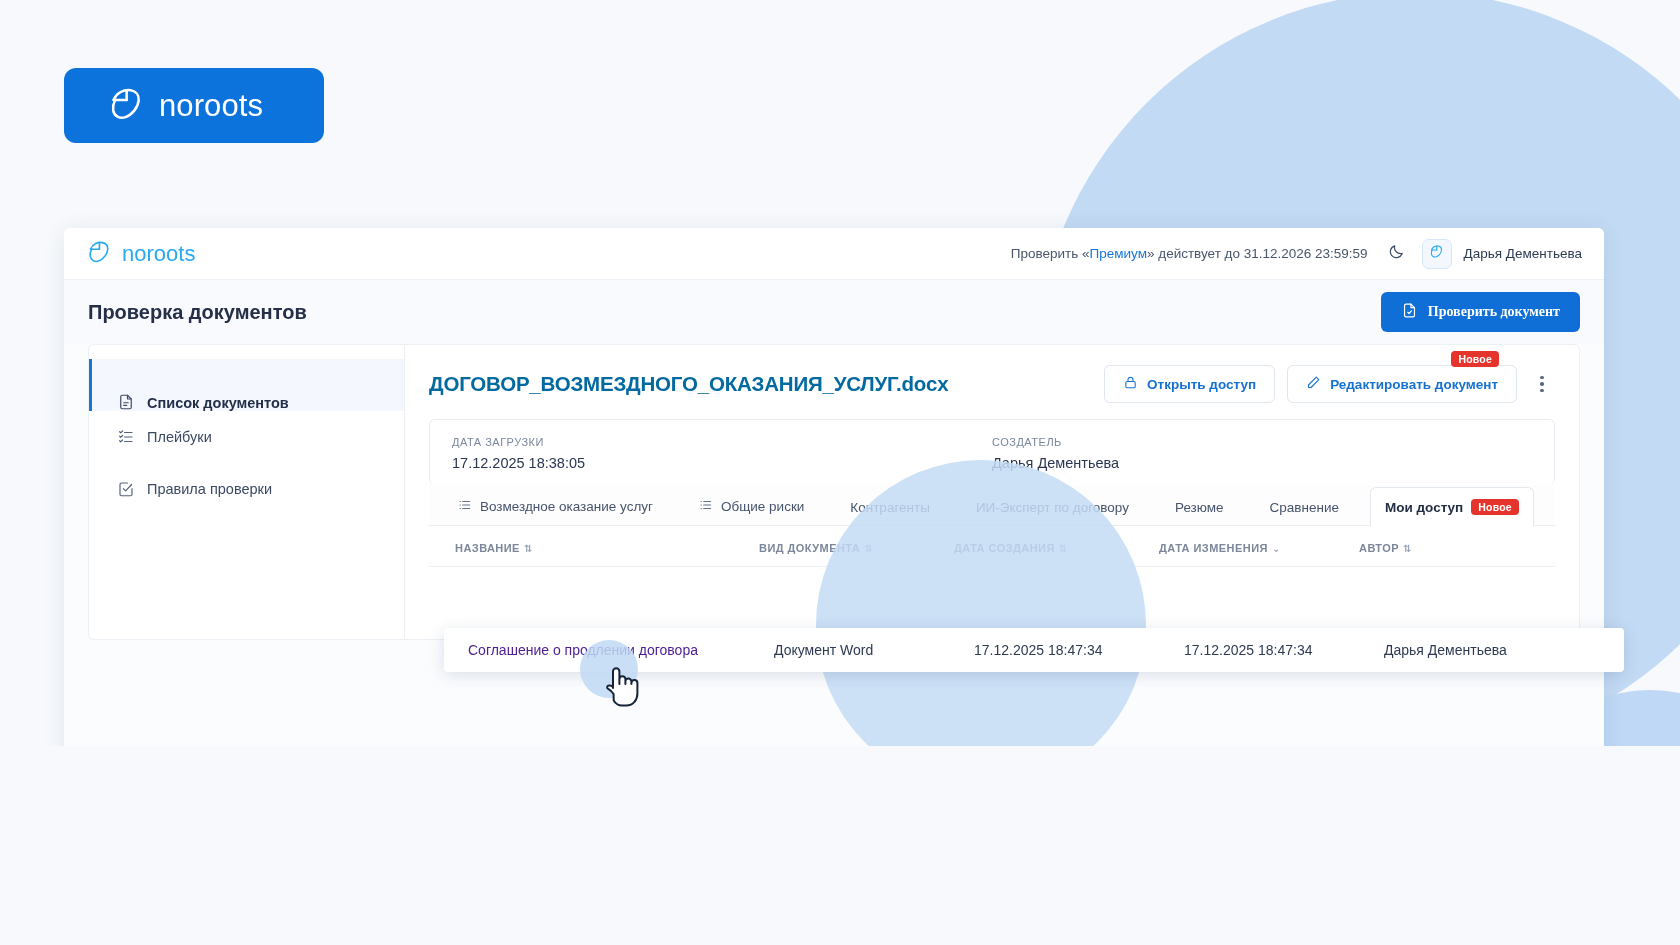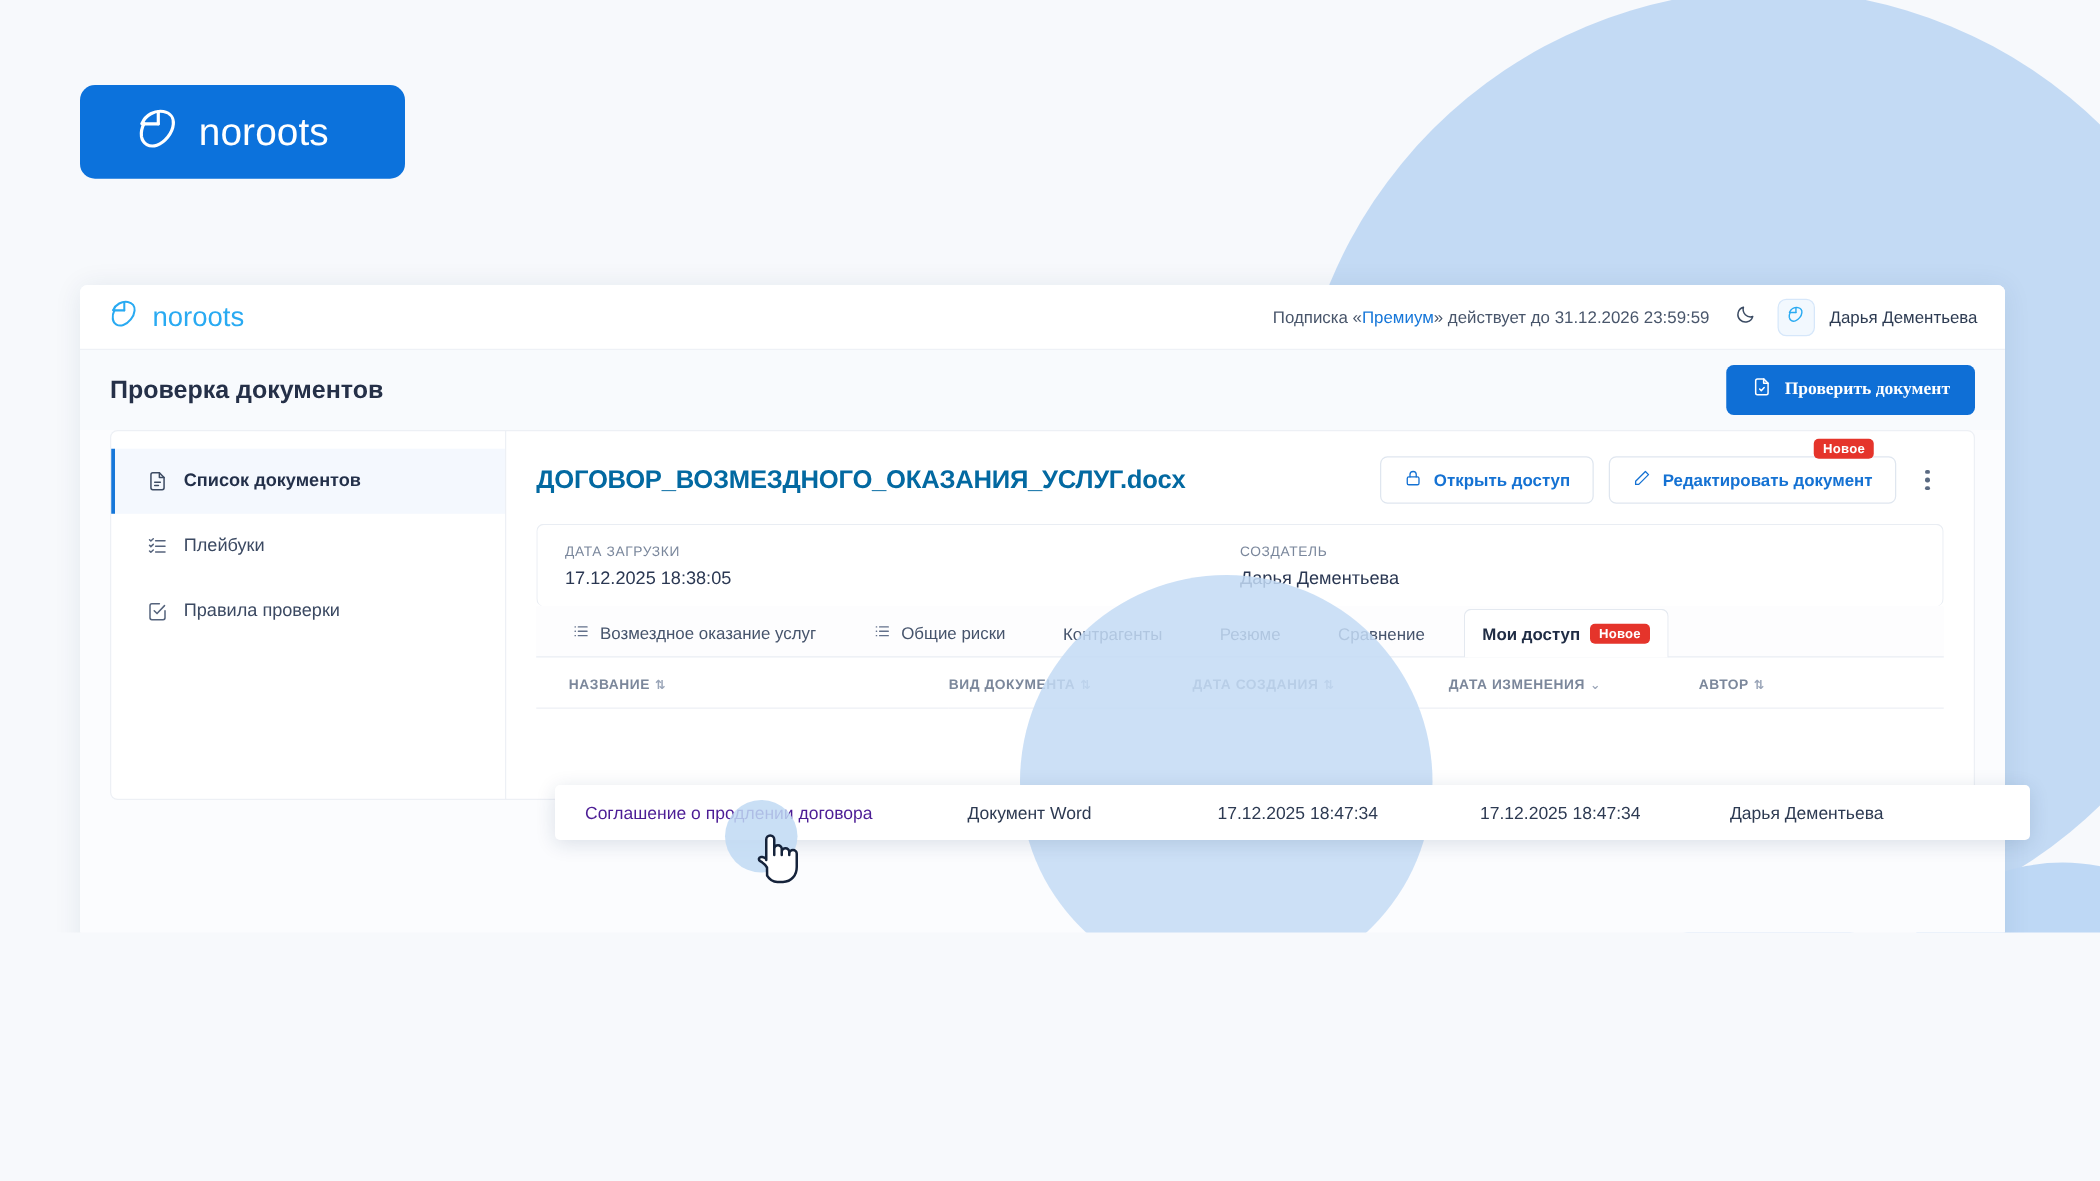--- a/index.html
+++ b/index.html
@@ -75,21 +75,21 @@
   .sidebar {
     width: 376px; background: #fff; border: 1px solid #edf0f5; border-right: none;
     border-radius: 6px 0 0 6px; padding: 14px 0 26px 0; min-height: 296px;
   }
   .side-item {
     display: flex; align-items: center; gap: 12px;
     height: 52px; padding-left: 24px; cursor: pointer;
     font-size: 14.5px; color: #3b4962;
     border-left: 3px solid transparent;
   }
-  .side-item.active { background: #f4f8fe; border-left-color: #1677d9; font-weight: 700; color: #23304a; }
+  .side-item.active { background: #f4f8fe; border-left-color: #1677d9; font-weight: 700; color: #23304a; align-items: flex-end; }
   .side-ico { width: 19px; height: 19px; display: flex; align-items: center; justify-content: center; color: #4b5a73; flex: none; }
 
   .content {
     flex: 1; background: #fff; border: 1px solid #edf0f5; border-radius: 0 6px 6px 0;
     min-height: 296px;
   }
   .doc-head { display: flex; align-items: center; padding: 20px 24px 16px 24px; gap: 12px; position: relative; }
   .doc-title { font-size: 20.5px; font-weight: 700; color: #0369a1; letter-spacing: -.2px; }
   .doc-head .spacer { flex: 1; }
   .btn-outline {
@@ -182,21 +182,21 @@
         <span>
           <svg width="26" height="26" viewBox="0 0 24 24" fill="none" stroke="#29aaf2" stroke-width="1.5" stroke-linecap="round" stroke-linejoin="round">
             <path d="M4.2 9.3C6 5 10.6 2.6 15 3.3c3.4.6 5.3 3.1 5 6.4-.4 4.6-4.3 9.2-8.3 10.6-3.8 1.3-7.2-.7-7.8-4.4-.3-2.2.2-4.5 1.3-6.6z"></path>
             <path d="M4.2 9.5h8.2"></path>
             <path d="M12.4 9.5V3.3"></path>
           </svg>
         </span>
         <span class="wordmark">noroots</span>
       </div>
       <div class="spacer"></div>
-      <div class="sub-text"><span>Подписка «</span><span class="prem">Премиум</span><span>» действует до 31.12.2026 23:59:59</span></div>
+      <div class="sub-text"><span>Проверить «</span><span class="prem">Премиум</span><span>» действует до 31.12.2026 23:59:59</span></div>
       <div class="icon-btn">
         <span>
           <svg width="17" height="17" viewBox="0 0 24 24" fill="none" stroke="#3b4b63" stroke-width="1.7" stroke-linecap="round" stroke-linejoin="round">
               <path d="M20 14.5A8.5 8.5 0 019.5 4a8.5 8.5 0 1010.5 10.5z"></path>
             </svg>
         </span>
       </div>
       <div class="avatar-btn">
         <span>
           <svg width="15" height="15" viewBox="0 0 24 24" fill="none" stroke="#29aaf2" stroke-width="1.8" stroke-linecap="round" stroke-linejoin="round">
@@ -315,20 +315,23 @@
           <div class="tab">
             <span class="list-ico"><svg width="14" height="14" viewBox="0 0 24 24" fill="none" stroke="#62708a" stroke-width="1.8" stroke-linecap="round">
                   <path d="M8 6h12M8 12h12M8 18h12M3.5 6h.5M3.5 12h.5M3.5 18h.5"></path>
                 </svg></span>
             <span>Общие риски</span>
           </div>
           <div class="tab">
             <span>Контрагенты</span>
           </div>
           <div class="tab">
+            <span>ИИ-Эксперт по договору</span>
+          </div>
+          <div class="tab">
             <span>Резюме</span>
           </div>
           <div class="tab">
             <span>Сравнение</span>
           </div>
           <div class="tab active">
             <span>Мои доступ</span>
             <span class="badge-new">Новое</span>
           </div>
         </div>

